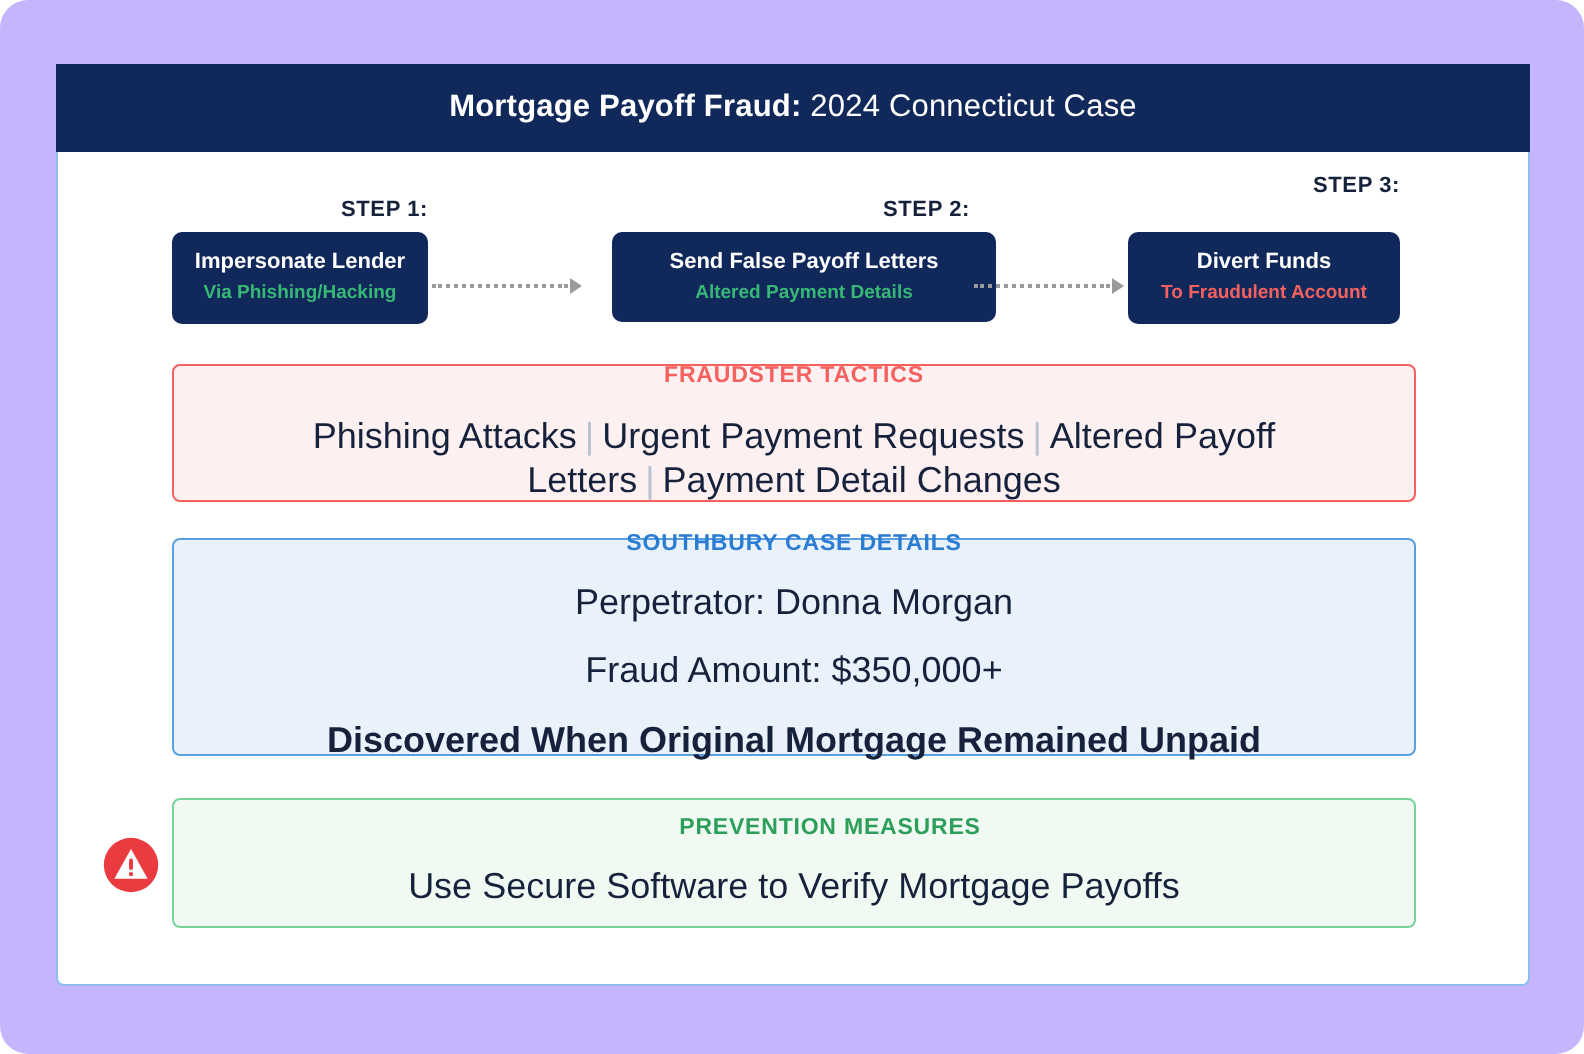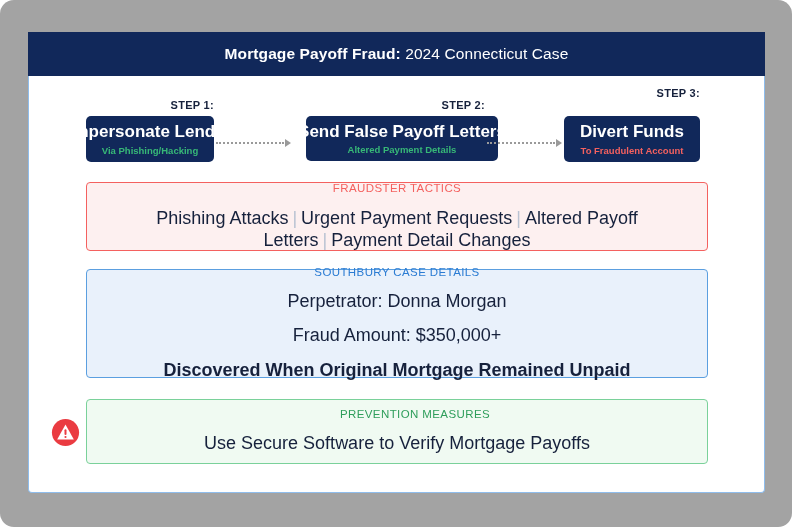--- a/index.html
+++ b/index.html
@@ -11,21 +11,21 @@
     height: 527px;
     background: #ffffff;
     font-family: "Liberation Sans", sans-serif;
     overflow: hidden;
   }
 
   #canvas {
     position: relative;
     width: 792px;
     height: 527px;
-    background: #a3a3a3;
+    background: #c4b5fd;
     border-radius: 14px;
     overflow: hidden;
     box-sizing: border-box;
   }
 
   
   #card {
     position: absolute;
     left: 28px;
     top: 32px;
@@ -78,21 +78,21 @@
     background: #11285a;
     border-radius: 5px;
     display: flex;
     flex-direction: column;
     align-items: center;
     justify-content: center;
     box-sizing: border-box;
   }
   .step-title {
     color: #ffffff;
-    font-size: 17px;
+    font-size: 11px;
     font-weight: bold;
     line-height: 1.15;
     white-space: nowrap;
   }
   .step-sub {
     font-size: 9.5px;
     font-weight: bold;
     margin-top: 4px;
     line-height: 1.1;
     white-space: nowrap;
@@ -139,21 +139,21 @@
     width: 622px;
     box-sizing: border-box;
     border-radius: 4px;
     display: flex;
     flex-direction: column;
     align-items: center;
     justify-content: center;
   }
   .panel-heading {
     font-size: 11.5px;
-    font-weight: normal;
+    font-weight: bold;
     letter-spacing: .4px;
     text-align: left;
   }
   .panel-line {
     font-size: 18px;
     color: #16213c;
     text-align: center;
     line-height: 1.25;
   }
   .panel-line.bold { font-weight: bold; }

